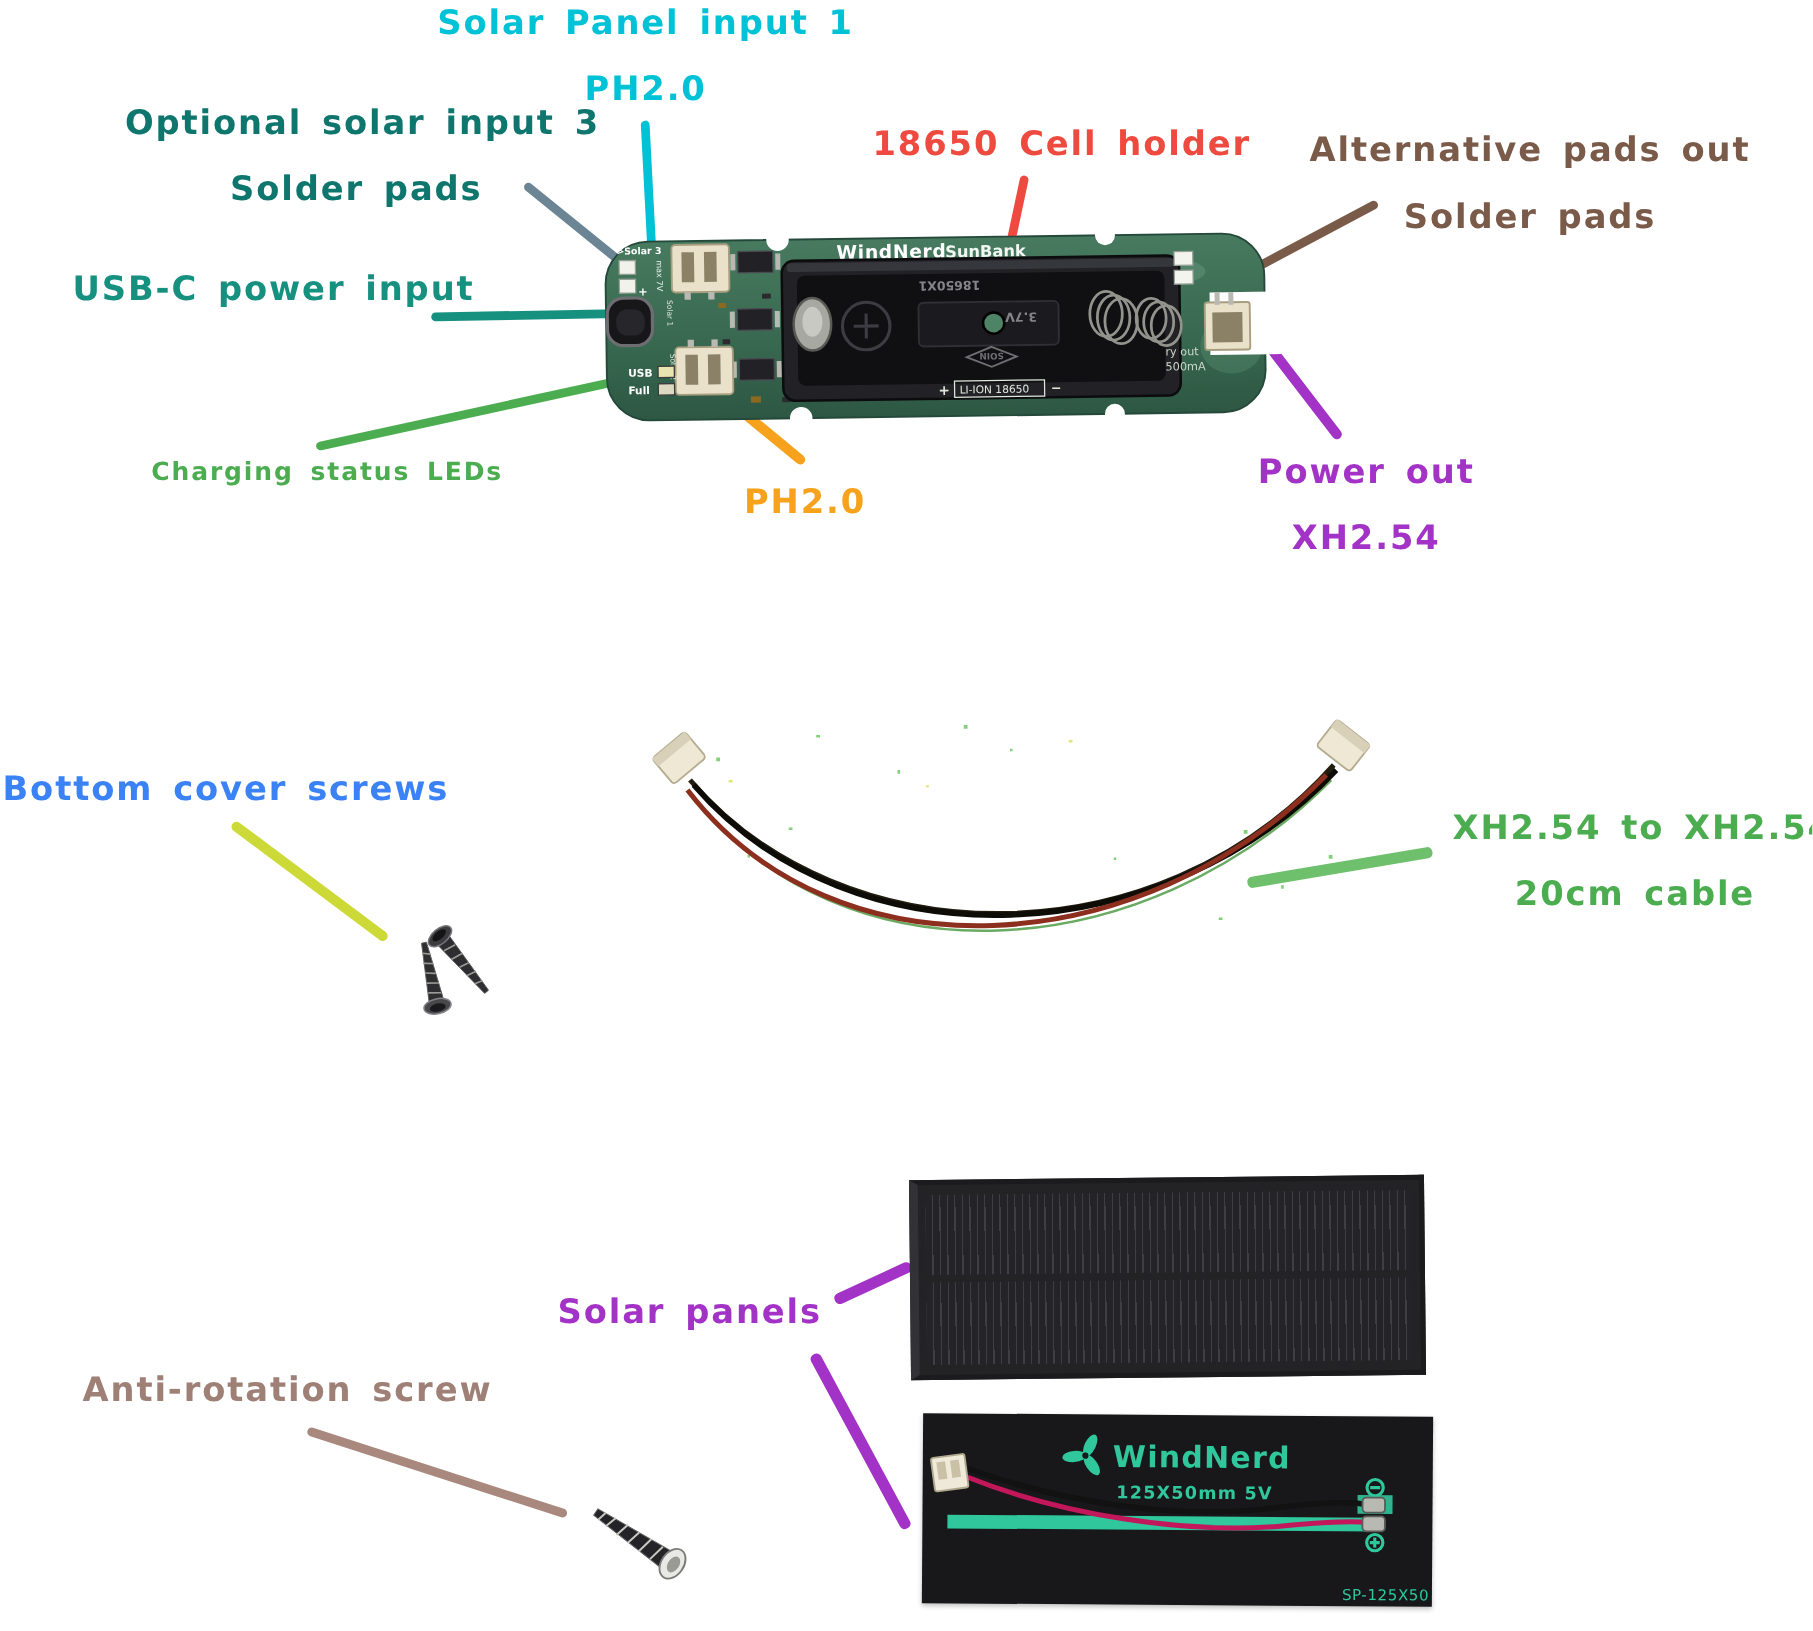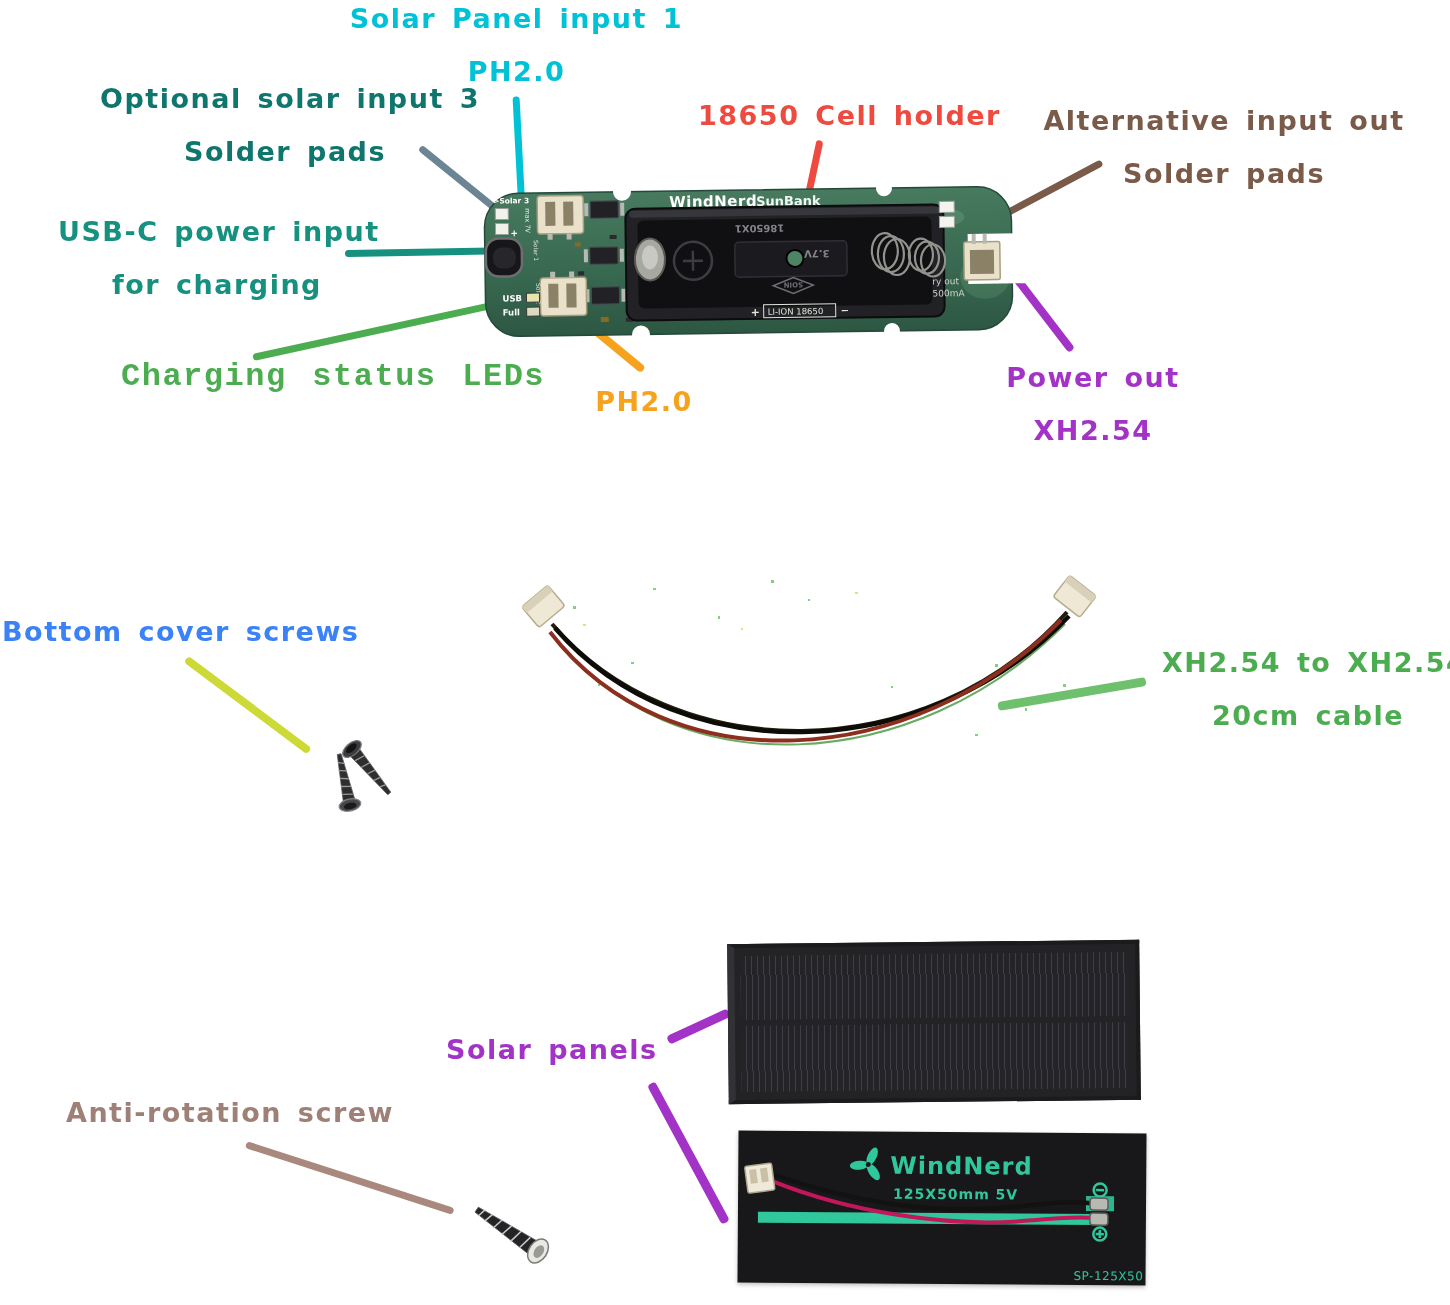--- a/index.html
+++ b/index.html
@@ -1,21 +1,21 @@
 <!DOCTYPE html>
 <html><head>
 <meta charset="utf-8">
 <style>
   html,body{margin:0;padding:0;background:#fff;}
   .canvas{position:relative;width:1450px;height:1305px;background:#ffffff;overflow:hidden;
           font-family:"DejaVu Sans",sans-serif;}
   .ann{position:absolute;font-weight:bold;font-size:27px;letter-spacing:1.5px;word-spacing:5px;
        line-height:53px;text-align:center;white-space:nowrap;}
   .ann.single{text-align:left;}
-  .ann.small{font-size:32px;line-height:40px;font-family:Liberation Mono, monospace;}
+  .ann.small{font-size:20px;line-height:40px;}
   .c-cyan{color:#00c2d7}.c-slate{color:#0f766e}.c-red{color:#ef4a3f}.c-brown{color:#7a5a49}
   .c-teal{color:#169180}.c-green{color:#4cad50}.c-orange{color:#f6a21d}.c-purple{color:#a332c6}
   .c-yellowgreen{color:#3b82f6}.c-mauve{color:#9f8076}
   .leader{position:absolute;height:7px;border-radius:4px;transform-origin:0 50%;}
   .l-cyan{background:#00c2d7}.l-slate{background:#6b8595}.l-red{background:#ef4a3f}
   .l-brown{background:#7a5a49}.l-teal{background:#169180}.l-green{background:#4cad50}
   .l-lightgreen{background:#6fc06c}.l-orange{background:#f6a21d}.l-purple{background:#a332c6}
   .l-yellowgreen{background:#ccd936}.l-mauve{background:#a9897d}
   .abs{position:absolute;}
   .panel-front{position:absolute;left:728px;top:942px;width:412px;height:160px;
@@ -35,26 +35,25 @@
   <div class="ann c-cyan" style="left:329px;top:-8px;width:375px;">
     <div>Solar Panel input 1</div>
     <div>PH2.0</div>
   </div>
   <div class="ann c-slate" style="left:100px;top:72px;width:370px;">
     <div>Optional solar input 3</div>
     <div>Solder pads</div>
   </div>
   <div class="ann single c-red" style="left:698px;top:89px;">18650 Cell holder</div>
   <div class="ann c-brown" style="left:1038px;top:94px;width:372px;">
-    <div>Alternative input out</div>
+    <div>Alternative pads out</div>
     <div>Solder pads</div>
   </div>
   <div class="ann c-teal" style="left:38px;top:205px;width:318px;margin-left:20px;">
     <div>USB-C power input</div>
-    <div>for charging</div>
   </div>
   <div class="ann single small c-green" style="left:121px;top:357px;">Charging status LEDs</div>
   <div class="ann c-orange" style="left:468px;top:375px;width:352px;">
     <div>PH2.0</div>
   </div>
   <div class="ann c-purple" style="left:1003px;top:351px;width:180px;">
     <div>Power out</div>
     <div>XH2.54</div>
   </div>
   <div class="ann single c-yellowgreen" style="left:2px;top:605px;">Bottom cover screws</div>

